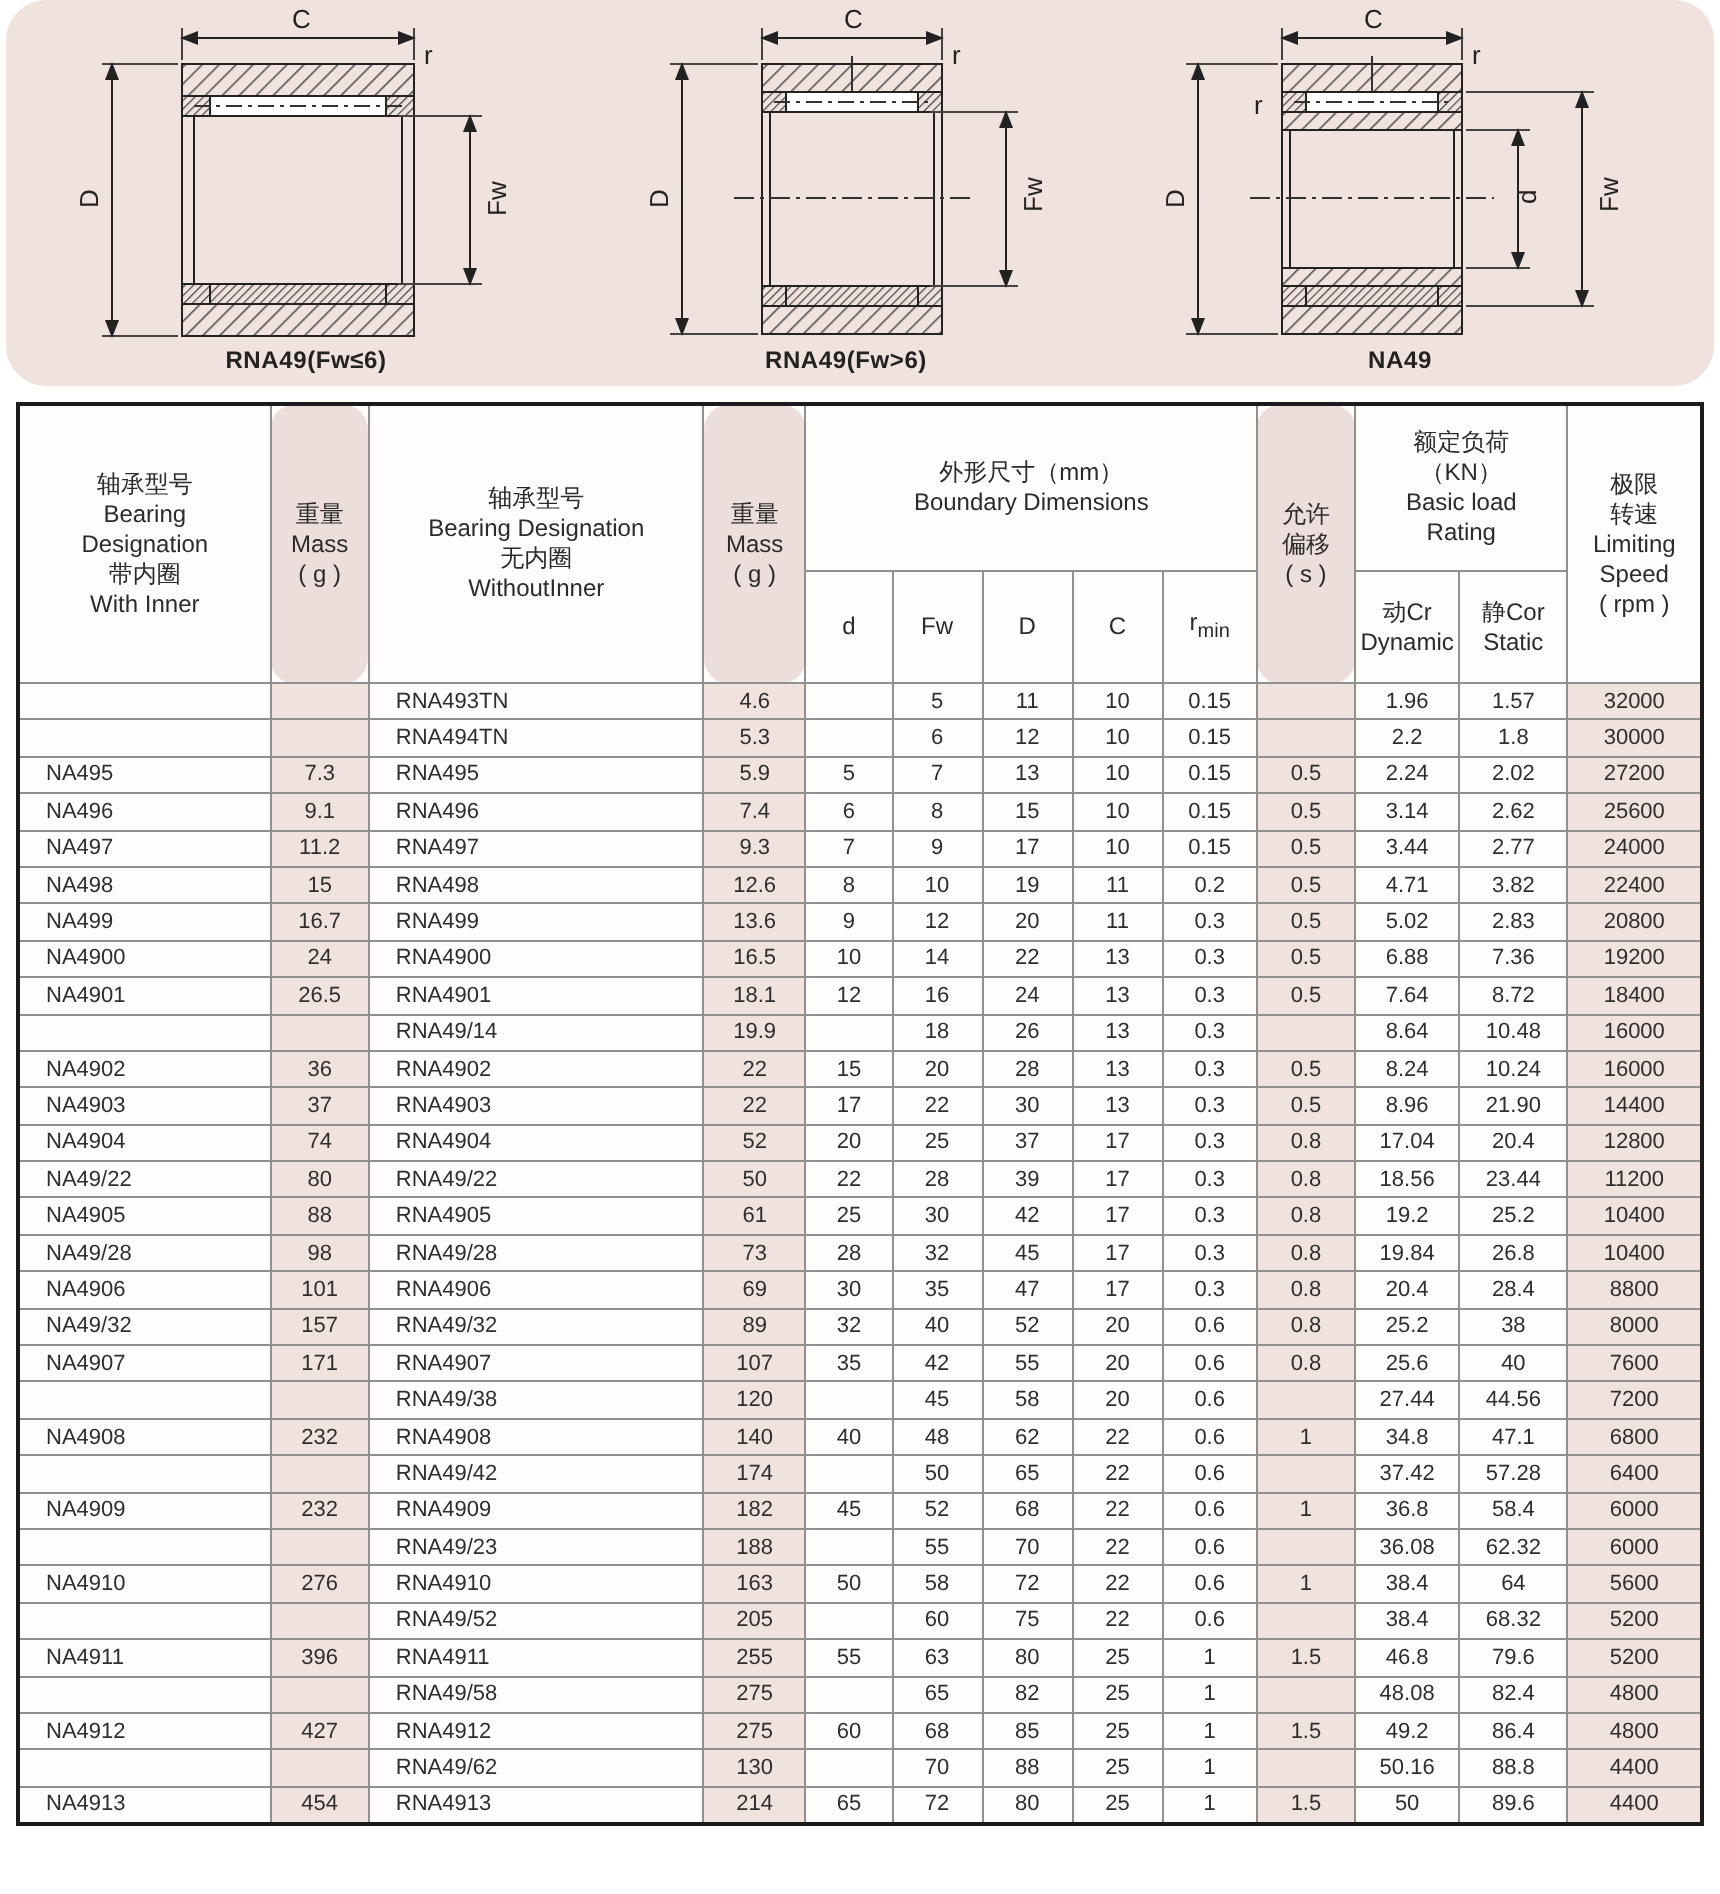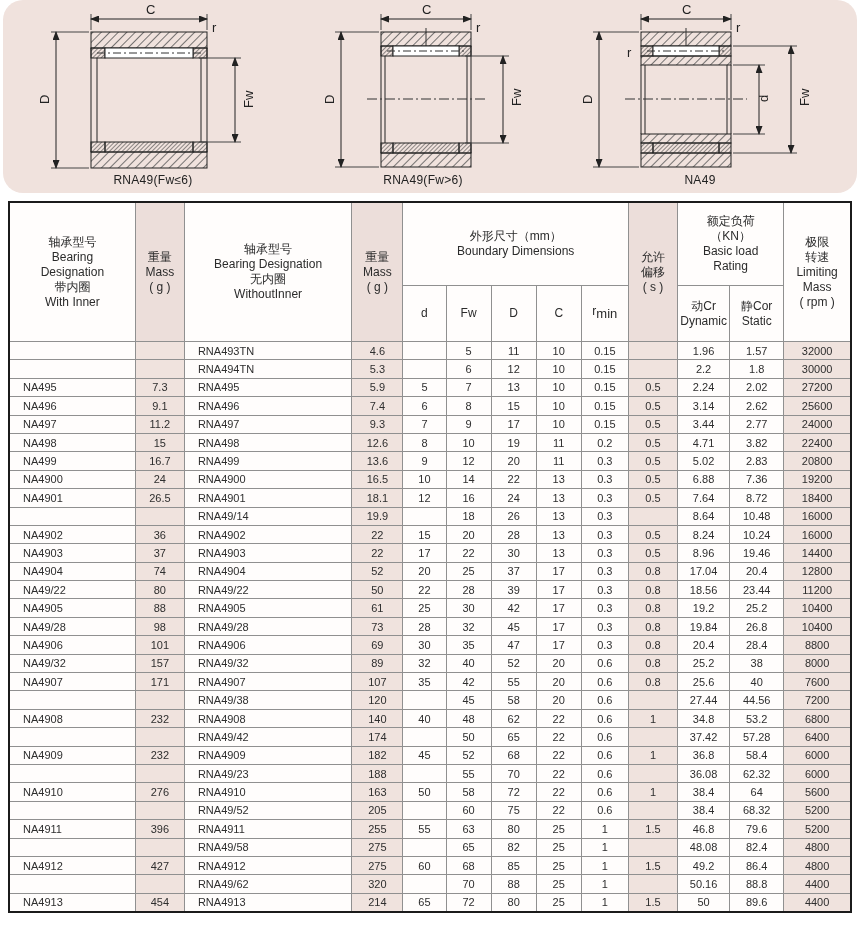--- a/index.html
+++ b/index.html
@@ -1,34 +1,34 @@
 <!DOCTYPE html>
 <html><head>
 <meta charset="utf-8">
 <style>
   html,body{margin:0;padding:0;background:#fff;}
   body{width:860px;height:947px;font-family:"Liberation Sans","DejaVu Sans",sans-serif;color:#333;overflow:hidden;}
   
   .panel{margin:0 3px;height:193px;background:#f0e2dd;border-radius:20px;display:flex;justify-content:space-evenly;align-items:flex-start;padding-top:2px;box-sizing:border-box;}
   .diagram{display:flex;flex-direction:column;align-items:center;}
   .diagram svg{display:block;}
-  .caption{font-size:12px;font-weight:normal;color:#222;margin-top:-4px;letter-spacing:.3px;}
+  .caption{font-size:12px;font-weight:bold;color:#222;margin-top:-4px;letter-spacing:.3px;}
   .dimtext{font-size:13px;fill:#222;font-family:"Liberation Sans","DejaVu Sans",sans-serif;}
   
   table{border-collapse:collapse;margin:8px 8px 0 8px;width:844px;table-layout:fixed;background:#fffdfc;}
   table,td,th{border:1px solid #909090;}
   table{border:2px solid #1b1b1b;}
   th{font-weight:normal;font-size:12px;line-height:1.25;color:#2b2b2b;white-space:pre-line;padding:1px;}
   td{font-size:11px;height:17.4px;text-align:center;padding:0 2px;color:#2e2e2e;}
   td.left{text-align:left;padding-left:13px;}
   .pink{background:#f0e3de;}
-  .hdr-pink{background:#ecdeda;}
+  .hdr-pink{background:#ecdeda;border-radius:13px;}
   tr.hrow1 th{height:80px;margin-left:12px;}
   tr.hrow2 th{height:53px;}
-  sub{font-size:13px;}
+  sub{font-size:10px;}
 </style>
 </head>
 <body>
 
 <div class="panel">
 
   <div class="diagram">
     <svg width="248" height="175" viewBox="0 0 248 175">
       <defs>
         <pattern id="hA" width="6" height="6" patternUnits="userSpaceOnUse" patternTransform="rotate(45)">
@@ -213,21 +213,21 @@
       <th rowspan="2" class="hdr-pink">允许
 偏移
 ( s )</th>
       <th colspan="2">额定负荷
 （KN）
 Basic load
 Rating</th>
       <th rowspan="2">极限
 转速
 Limiting
-Mass
+Speed
 ( rpm )</th>
     </tr>
     <tr class="hrow2">
       <th>d</th>
       <th>Fw</th>
       <th>D</th>
       <th>C</th>
       <th><span>r</span><sub>min</sub></th>
       <th>动Cr
 Dynamic</th>
@@ -406,21 +406,21 @@
         <td class="pink">37</td>
         <td class="left">RNA4903</td>
         <td class="pink">22</td>
         <td>17</td>
         <td>22</td>
         <td>30</td>
         <td>13</td>
         <td>0.3</td>
         <td class="pink">0.5</td>
         <td>8.96</td>
-        <td>19.46</td>
+        <td>21.90</td>
         <td class="pink">14400</td>
       </tr>
       <tr>
         <td class="left">NA4904</td>
         <td class="pink">74</td>
         <td class="left">RNA4904</td>
         <td class="pink">52</td>
         <td>20</td>
         <td>25</td>
         <td>37</td>
@@ -541,21 +541,21 @@
         <td class="pink">232</td>
         <td class="left">RNA4908</td>
         <td class="pink">140</td>
         <td>40</td>
         <td>48</td>
         <td>62</td>
         <td>22</td>
         <td>0.6</td>
         <td class="pink">1</td>
         <td>34.8</td>
-        <td>53.2</td>
+        <td>47.1</td>
         <td class="pink">6800</td>
       </tr>
       <tr>
         <td class="left"></td>
         <td class="pink"></td>
         <td class="left">RNA49/42</td>
         <td class="pink">174</td>
         <td></td>
         <td>50</td>
         <td>65</td>
@@ -668,21 +668,21 @@
         <td>1</td>
         <td class="pink">1.5</td>
         <td>49.2</td>
         <td>86.4</td>
         <td class="pink">4800</td>
       </tr>
       <tr>
         <td class="left"></td>
         <td class="pink"></td>
         <td class="left">RNA49/62</td>
-        <td class="pink">320</td>
+        <td class="pink">130</td>
         <td></td>
         <td>70</td>
         <td>88</td>
         <td>25</td>
         <td>1</td>
         <td class="pink"></td>
         <td>50.16</td>
         <td>88.8</td>
         <td class="pink">4400</td>
       </tr>

